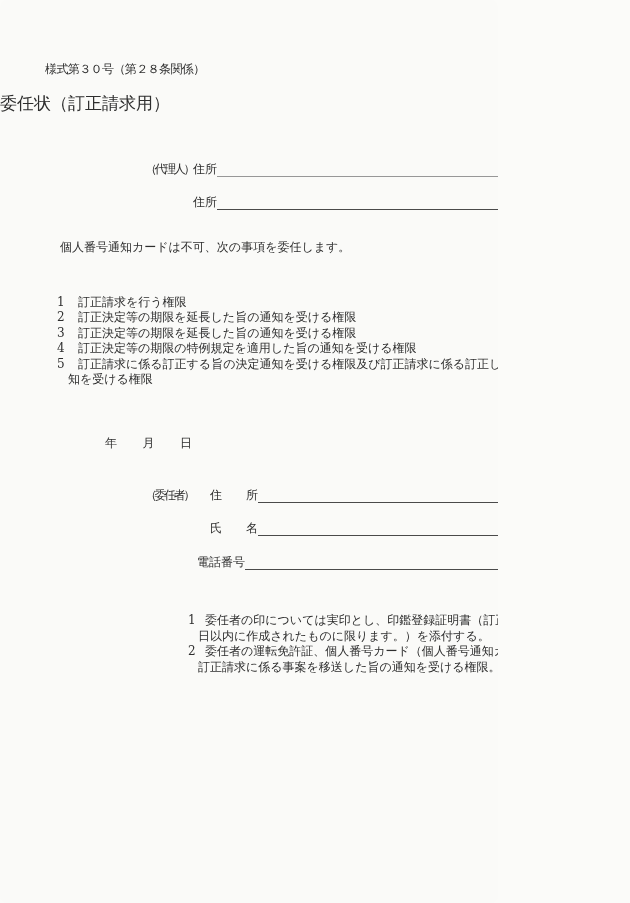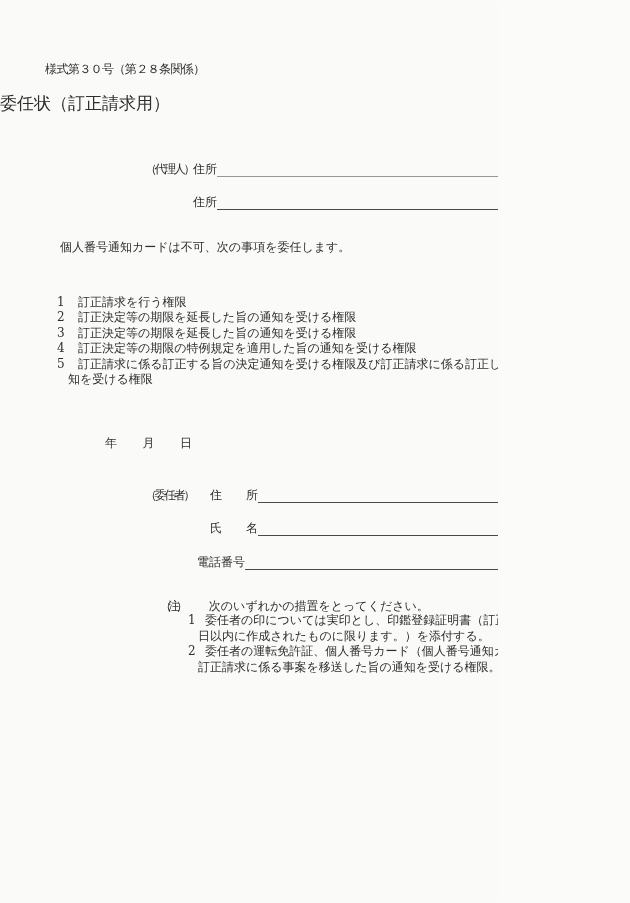--- a/index.html
+++ b/index.html
@@ -105,24 +105,20 @@
   </div>
 
   <div class="row" style="left:145px; top:520px; width:423px;">
     <span class="spacer48"></span>
     <span class="j4">氏　名</span>
     <span class="fill-line">
         <span class="seal">印</span>
       </span>
   </div>
 
-  <div class="abs" style="left:160px; top:599px;">
-    <span class="squeeze3">（注）</span>
-    <span style="margin-left:21px;">次のいずれかの措置をとってください。</span>
-  </div>
 
   <div class="list list-note">
     <div class="li" style="white-space:normal;">
       <span class="num">1</span>
       <span>委任者の印については実印とし、印鑑登録証明書（訂正請求の前３０日以内に作成されたものに限ります。）を添付する。</span>
     </div>
     <div class="li" style="white-space:normal;">
       <span class="num">2</span>
       <span>委任者の運転免許証、個人番号カード（個人番号通知カードは不可）訂正請求に係る事案を移送した旨の通知を受ける権限。</span>
     </div>

